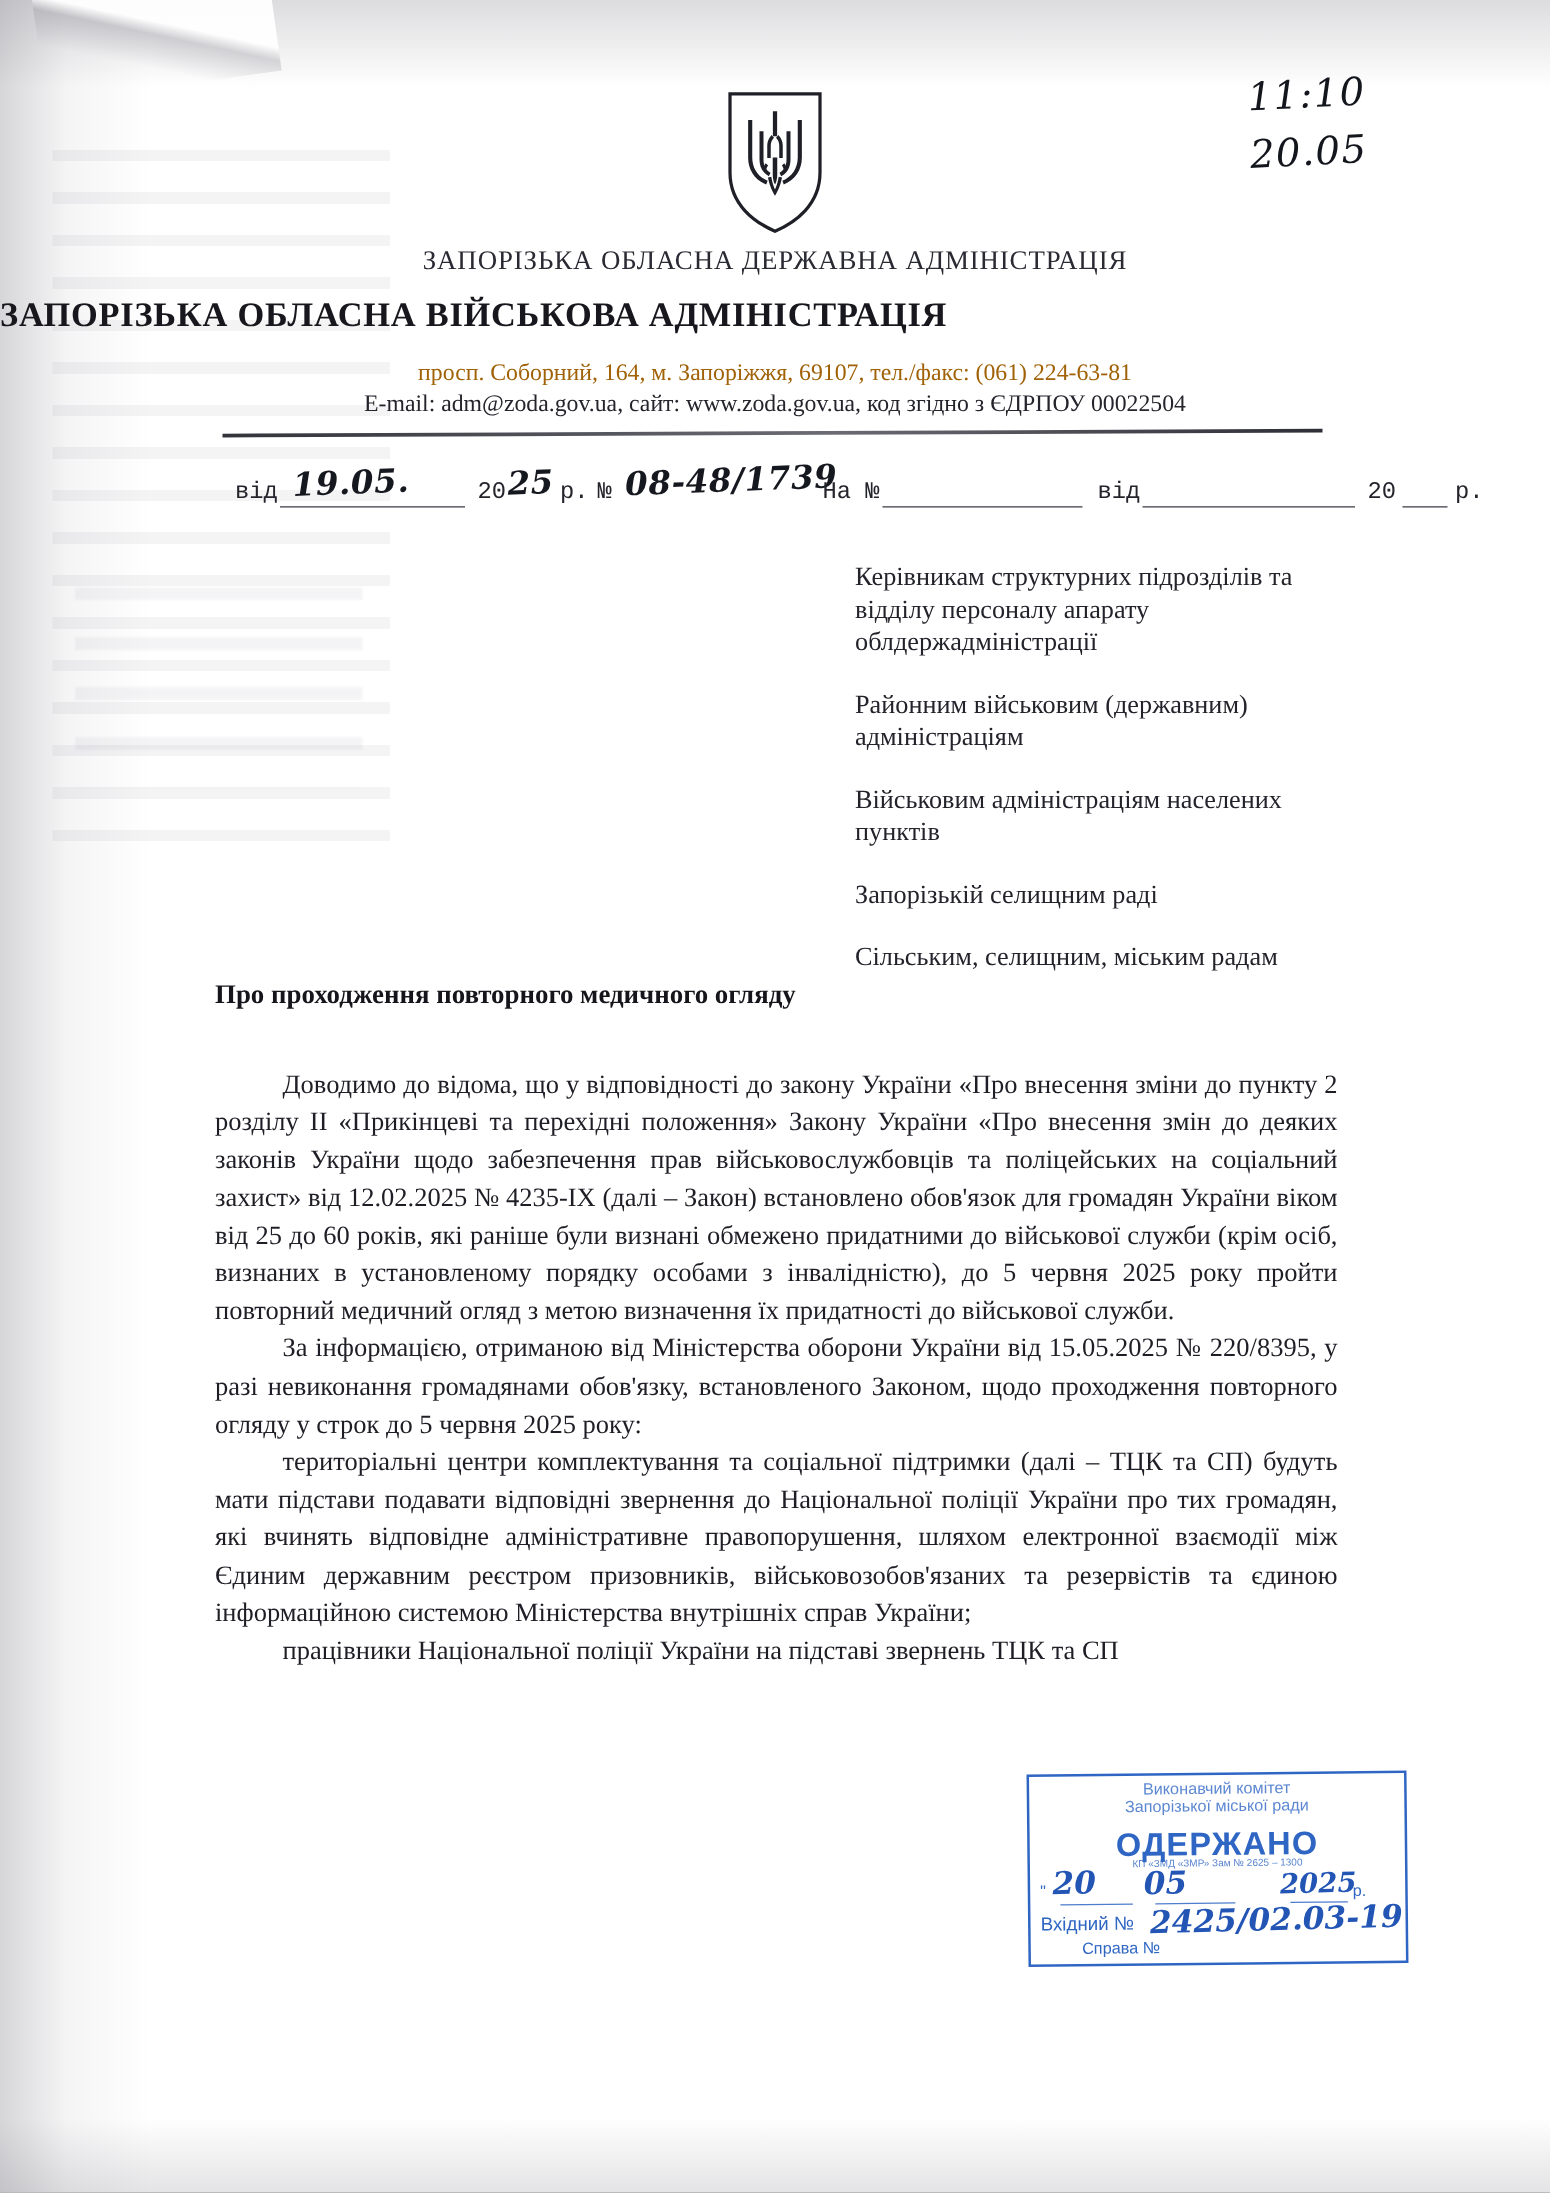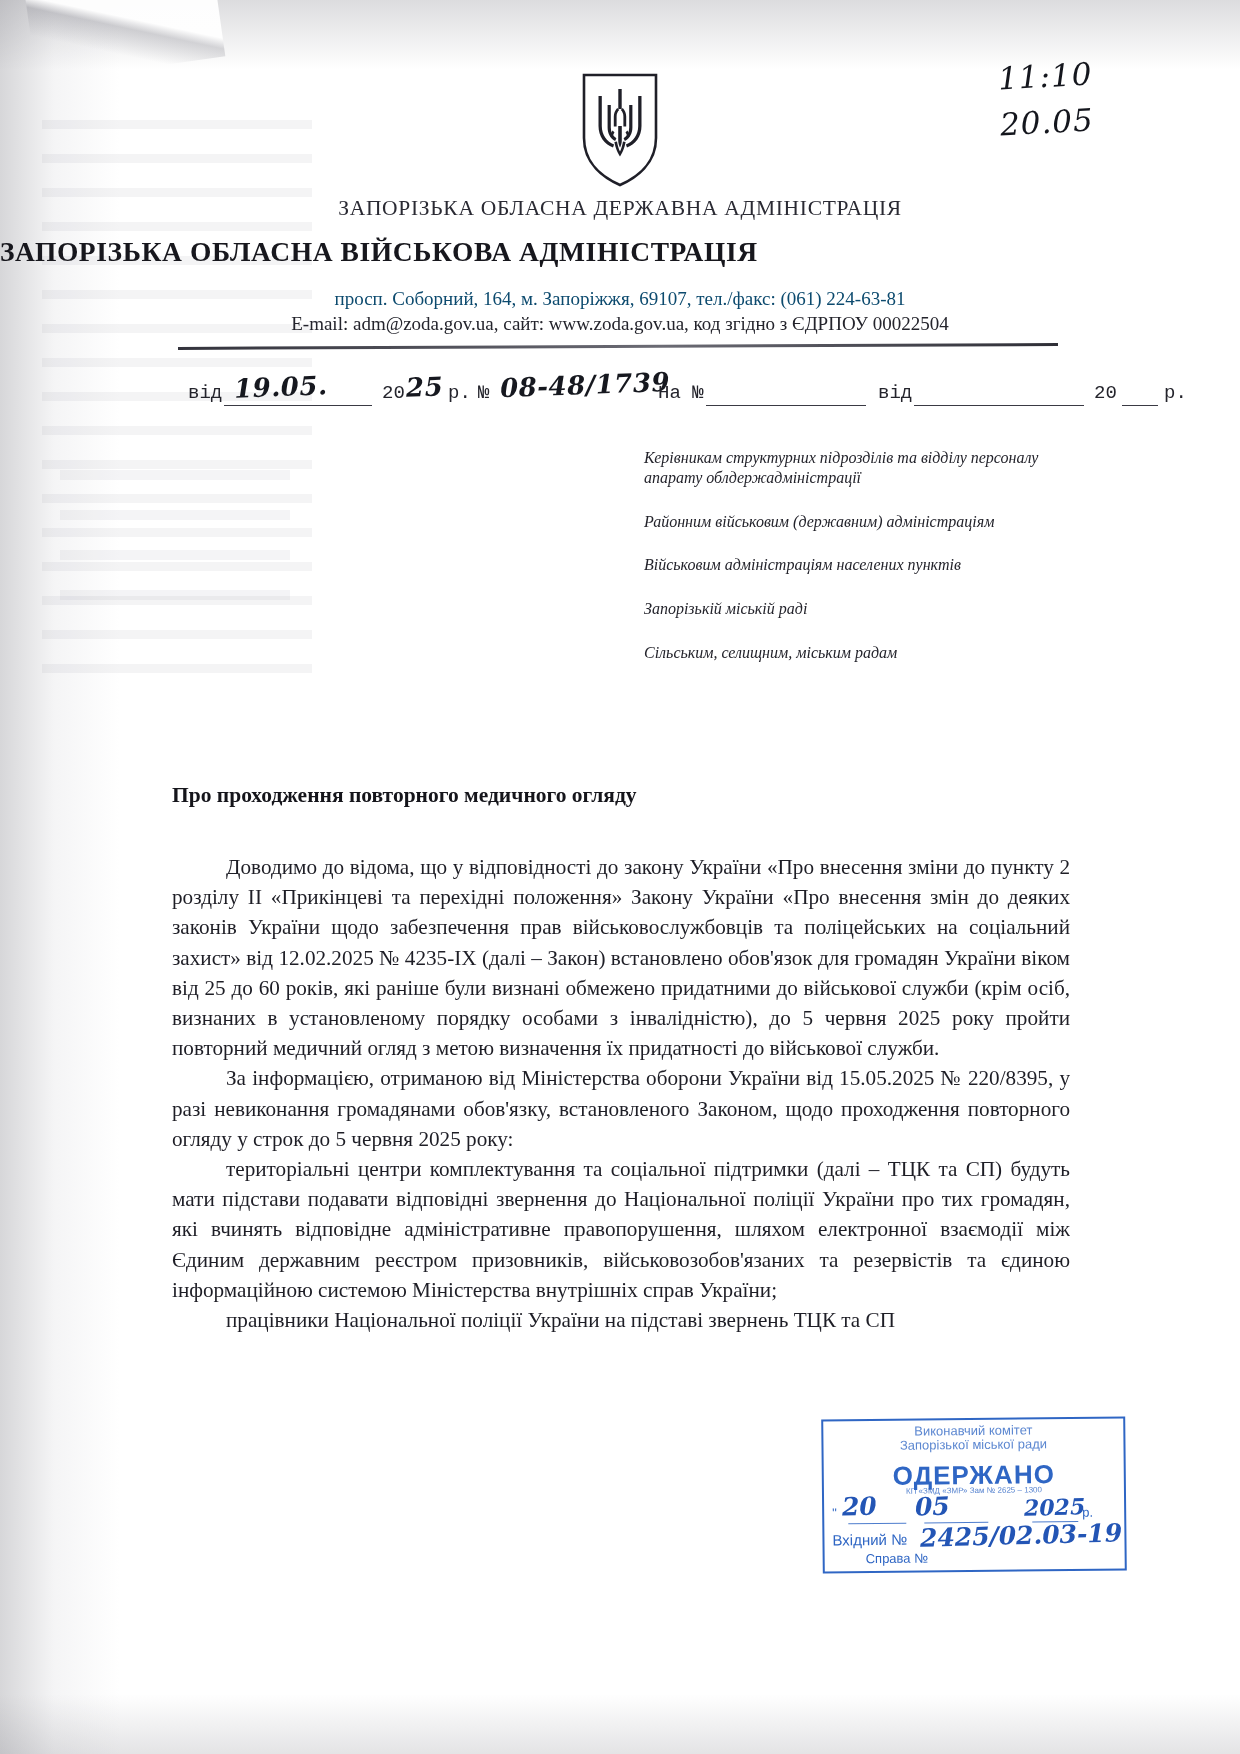--- a/index.html
+++ b/index.html
@@ -97,21 +97,21 @@
     font-size: 27.5px;
     font-weight: bold;
     letter-spacing: 0.6px;
     color: #17171d;
   }
   .contact-1 {
     position: absolute;
     top: 288px; left: 0; width: 1240px;
     text-align: center;
     font-size: 19px;
-    color: #0c4a6e;
+    color: #a16207;
   }
   .contact-2 {
     position: absolute;
     top: 313px; left: 0; width: 1240px;
     text-align: center;
     font-size: 19px;
     color: #24242c;
   }
   .rule {
     position: absolute;
@@ -151,26 +151,25 @@
     font-family: "DejaVu Serif", serif;
     font-style: italic;
     color: #14161d;
     letter-spacing: 1px;
     transform: rotate(-3deg);
   }
 
   
   .addressee {
     position: absolute;
-    left: 644px; top: 448px;
+    left: 684px; top: 448px;
     width: 400px;
-    font-size: 16px;
+    font-size: 21px;
     line-height: 1.24;
     color: #23232b;
-    font-style: italic;
   }
   .addressee .blk { margin-bottom: 24px; }
   .addressee .blk:last-child { margin-bottom: 0; }
 
   
   .subject {
     position: absolute;
     left: 172px; top: 782px;
     width: 480px;
     font-size: 21.5px;
@@ -318,21 +317,21 @@
 
     <span class="lbl" style="left:916px; top:14px;">20</span>
     <span class="uline" style="left:944px; top:36px; width:36px;"></span>
     <span class="lbl" style="left:986px; top:14px;">р.</span>
   </div>
 
   <div class="addressee">
     <div class="blk">Керівникам структурних підрозділів та відділу персоналу апарату облдержадміністрації</div>
     <div class="blk">Районним військовим (державним) адміністраціям</div>
     <div class="blk">Військовим адміністраціям населених пунктів</div>
-    <div class="blk">Запорізькій міській раді</div>
+    <div class="blk">Запорізькій селищним раді</div>
     <div class="blk">Сільським, селищним, міським радам</div>
   </div>
 
   <div class="subject">Про проходження повторного медичного огляду</div>
 
   <div class="body">
     <p>Доводимо до відома, що у відповідності до закону України «Про внесення зміни до пункту 2 розділу ІІ «Прикінцеві та перехідні положення» Закону України «Про внесення змін до деяких законів України щодо забезпечення прав військовослужбовців та поліцейських на соціальний захист» від 12.02.2025 № 4235-IX (далі – Закон) встановлено обов'язок для громадян України віком від 25 до 60 років, які раніше були визнані обмежено придатними до військової служби (крім осіб, визнаних в установленому порядку особами з інвалідністю), до 5 червня 2025 року пройти повторний медичний огляд з метою визначення їх придатності до військової служби.</p>
     <p>За інформацією, отриманою від Міністерства оборони України від 15.05.2025 № 220/8395, у разі невиконання громадянами обов'язку, встановленого Законом, щодо проходження повторного огляду у строк до 5 червня 2025 року:</p>
     <p>територіальні центри комплектування та соціальної підтримки (далі – ТЦК та СП) будуть мати підстави подавати відповідні звернення до Національної поліції України про тих громадян, які вчинять відповідне адміністративне правопорушення, шляхом електронної взаємодії між Єдиним державним реєстром призовників, військовозобов'язаних та резервістів та єдиною інформаційною системою Міністерства внутрішніх справ України;</p>
     <p>працівники Національної поліції України на підставі звернень ТЦК та СП</p>

